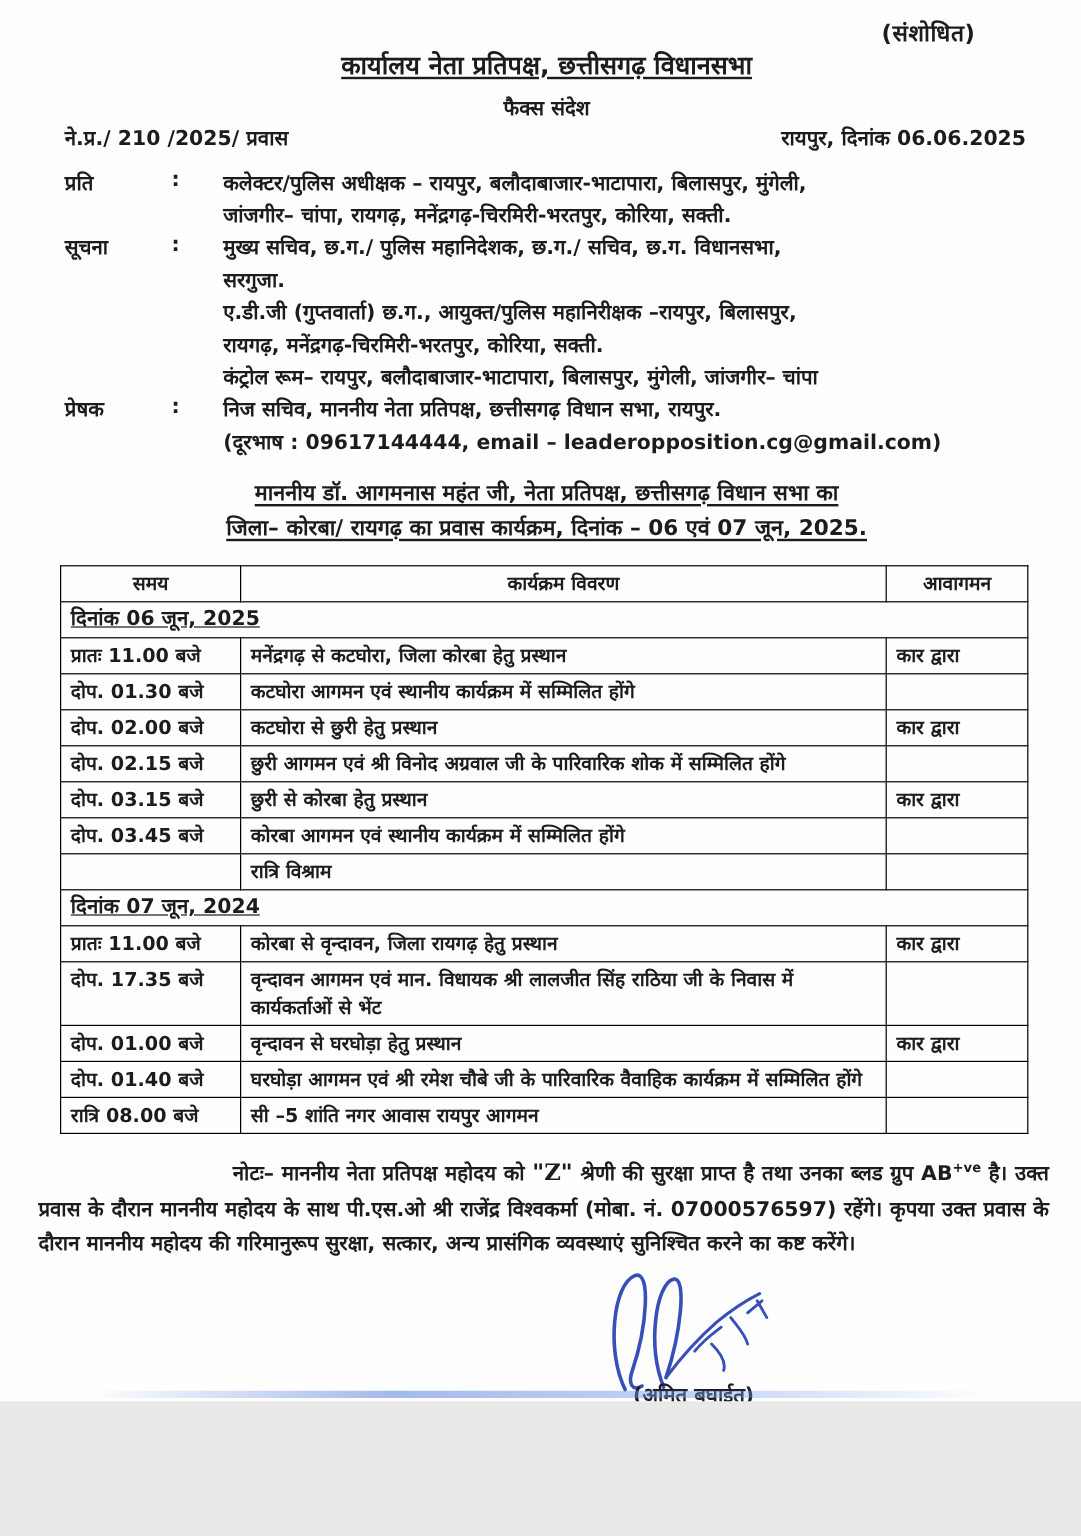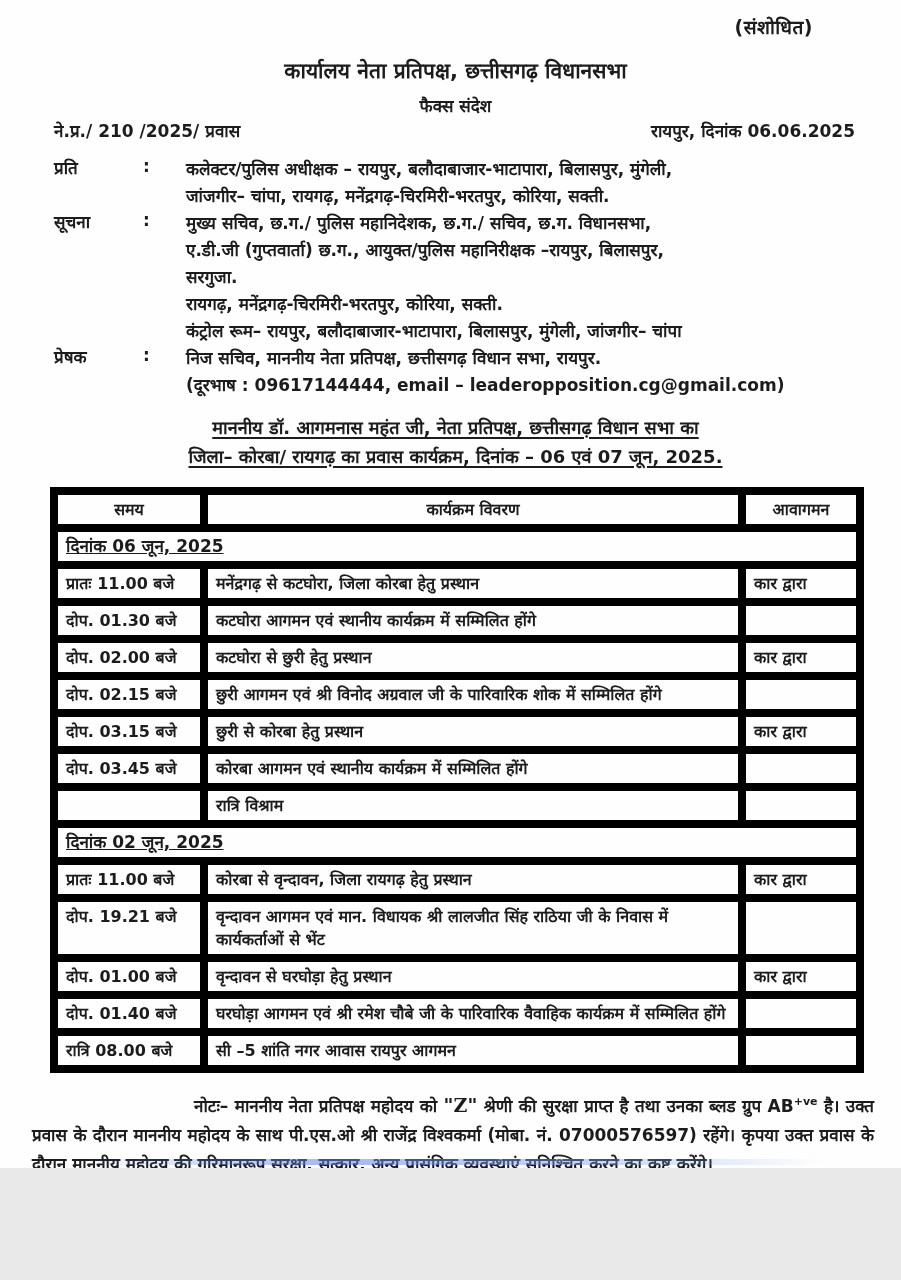--- a/index.html
+++ b/index.html
@@ -17,21 +17,21 @@
   }
   .revision{
     text-align:right;
     font-size:19px;
     padding-right:48px;
     letter-spacing:.5px;
   }
   .office-title{
     text-align:center;
     font-size:21px;
-    margin-top:16px;
+    text-decoration:underline;
   }
   .doc-type{
     text-align:center;
     font-size:17px;
     margin-top:10px;
   }
   .ref-row{
     display:flex;
     justify-content:space-between;
     font-size:17px;
@@ -55,21 +55,21 @@
     text-underline-offset:3px;
   }
   table.schedule{
     margin-top:16px;
     border-collapse:collapse;
     width:806px;
     table-layout:fixed;
     font-size:16px;
   }
   table.schedule td,table.schedule th{
-    border:8px solid #000000;
+    border:1px solid #000000;
     padding:3px 8px;
     line-height:23px;
     vertical-align:top;
     text-align:left;
     overflow:hidden;
   }
   table.schedule th{text-align:center;}
   tr.day-row td{text-align:left;font-size:17px;text-decoration:underline;}
   td.mode-cell{padding-left:10px;}
   .note{
@@ -121,22 +121,22 @@
         <div class="addr-line">कलेक्टर/पुलिस अधीक्षक – रायपुर, बलौदाबाजार-भाटापारा, बिलासपुर, मुंगेली,</div>
         <div class="addr-line">जांजगीर– चांपा, रायगढ़, मनेंद्रगढ़-चिरमिरी-भरतपुर, कोरिया, सक्ती.</div>
       </div>
     </div>
 
     <div class="addr-row">
       <div class="lbl">सूचना</div>
       <div>:</div>
       <div>
         <div class="addr-line">मुख्य सचिव, छ.ग./ पुलिस महानिदेशक, छ.ग./ सचिव, छ.ग. विधानसभा,</div>
+        <div class="addr-line">सरगुजा.</div>
         <div class="addr-line">ए.डी.जी (गुप्तवार्ता) छ.ग., आयुक्त/पुलिस महानिरीक्षक –रायपुर, बिलासपुर,</div>
-        <div class="addr-line">सरगुजा.</div>
         <div class="addr-line">रायगढ़, मनेंद्रगढ़-चिरमिरी-भरतपुर, कोरिया, सक्ती.</div>
         <div class="addr-line">कंट्रोल रूम– रायपुर, बलौदाबाजार-भाटापारा, बिलासपुर, मुंगेली, जांजगीर– चांपा</div>
       </div>
     </div>
 
     <div class="addr-row">
       <div class="lbl">प्रेषक</div>
       <div>:</div>
       <div>
         <div class="addr-line">निज सचिव, माननीय नेता प्रतिपक्ष, छत्तीसगढ़ विधान सभा, रायपुर.</div>
@@ -197,29 +197,29 @@
         <td>दोप. 03.45 बजे</td>
         <td>कोरबा आगमन एवं स्थानीय कार्यक्रम में सम्मिलित होंगे</td>
         <td class="mode-cell"></td>
       </tr>
       <tr>
         <td></td>
         <td>रात्रि विश्राम</td>
         <td class="mode-cell"></td>
       </tr>
       <tr class="day-row">
-        <td colspan="3">दिनांक 02 जून, 2025</td>
+        <td colspan="3">दिनांक 07 जून, 2024</td>
       </tr>
       <tr>
         <td>प्रातः 11.00 बजे</td>
         <td>कोरबा से वृन्दावन, जिला रायगढ़ हेतु प्रस्थान</td>
         <td class="mode-cell">कार द्वारा</td>
       </tr>
       <tr>
-        <td>दोप. 19.21 बजे</td>
+        <td>दोप. 17.35 बजे</td>
         <td>वृन्दावन आगमन एवं मान. विधायक श्री लालजीत सिंह राठिया जी के निवास में कार्यकर्ताओं से भेंट</td>
         <td class="mode-cell"></td>
       </tr>
       <tr>
         <td>दोप. 01.00 बजे</td>
         <td>वृन्दावन से घरघोड़ा हेतु प्रस्थान</td>
         <td class="mode-cell">कार द्वारा</td>
       </tr>
       <tr>
         <td>दोप. 01.40 बजे</td>

